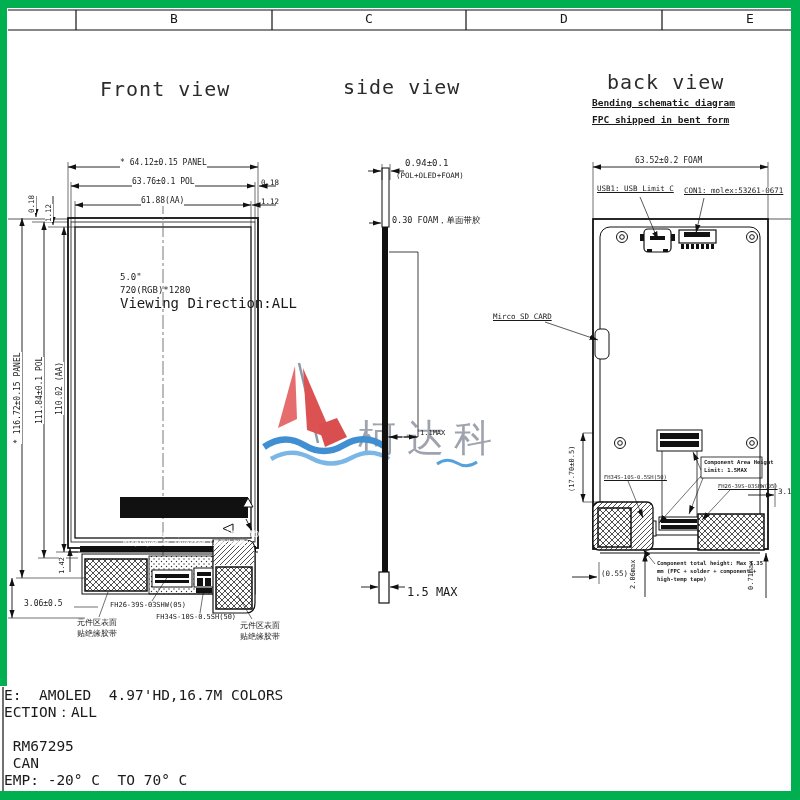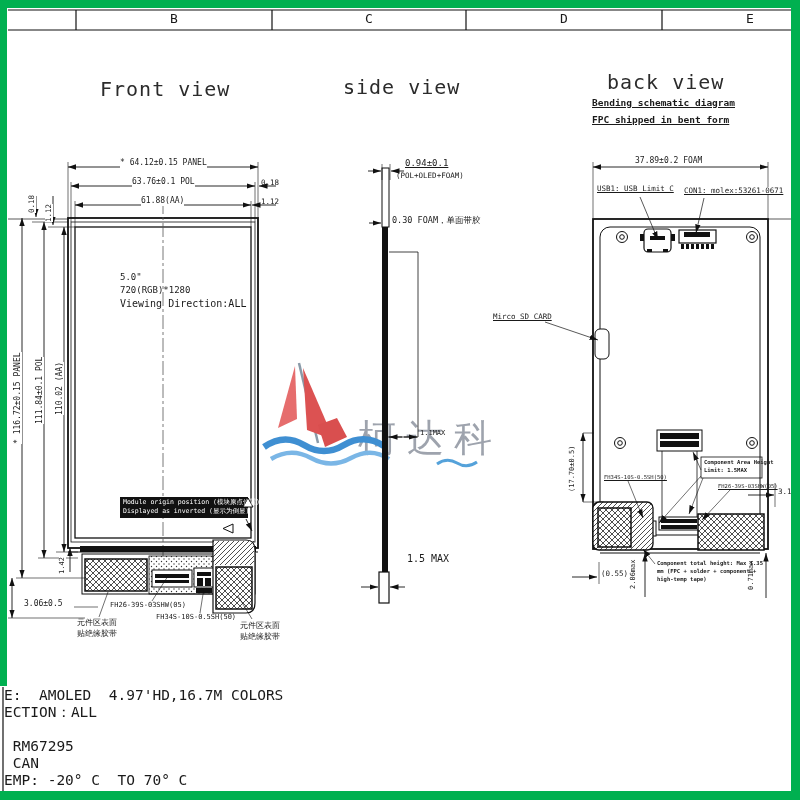--- a/index.html
+++ b/index.html
@@ -9,21 +9,21 @@
   .nobg{background:transparent;}
   .rot{position:absolute;white-space:pre;transform-origin:0 0;transform:rotate(-90deg);background:#fff;line-height:1;}
   .u{text-decoration:underline;}
   .b{font-weight:bold;}
   .border{position:absolute;background:#00b050;}
   .title{font-size:20px;letter-spacing:1px;color:#2b2b2b;background:transparent;text-align:right;}
   .wm-brand{position:absolute;left:326px;top:372px;font-family:"DejaVu Sans",sans-serif;
             font-weight:bold;font-size:47px;letter-spacing:2px;color:#6d84a2;opacity:.95;background:transparent;}
   .wm-cn{position:absolute;left:358px;top:413px;font-family:"DejaVu Sans",sans-serif;
          font-size:38px;letter-spacing:10px;color:#999fa9;opacity:.95;background:transparent;}
-  .origin{color:#fff;background:transparent;font-weight:normal;}
+  .origin{color:#fff;background:transparent;font-weight:bold;margin-top:32px;}
   .spec{font-size:14.5px;background:transparent;}
   svg{position:absolute;left:0;top:0;}
   .hdr{font-size:13px;background:transparent;}
 </style>
 </head>
 <body>
 
 <div id="stage">
 
   <div class="wm-cn">柯达科</div>
@@ -252,37 +252,37 @@
   <div class="rot" style="left:28px;top:213px;font-size:7.5px;">0.18</div>
   <div class="rot" style="left:45px;top:222px;font-size:7.5px;">1.12</div>
   <div class="rot" style="left:14px;top:444px;font-size:8px;">* 116.72±0.15 PANEL</div>
   <div class="rot" style="left:36px;top:424px;font-size:8px;">111.84±0.1 POL</div>
   <div class="rot" style="left:56px;top:415px;font-size:8px;">110.02 (AA)</div>
   <div class="rot" style="left:59px;top:574px;font-size:7px;">1.42</div>
   <div class="rot" style="left:1px;top:617px;font-size:7px;">15.12±0.5</div>
   <div class="lbl" style="left:24px;top:600px;font-size:8px;">3.06±0.5</div>
   <div class="lbl nobg" style="left:120px;top:271px;font-size:9px;line-height:13px;">5.0"</div>
   <div class="lbl nobg" style="left:120px;top:284px;font-size:9px;line-height:13px;">720(RGB)*1280</div>
-  <div class="lbl nobg" style="left:120px;top:297px;font-size:10px;line-height:13px;">Viewing Direction:ALL</div>
+  <div class="lbl nobg" style="left:120px;top:297px;font-size:14px;line-height:13px;">Viewing Direction:ALL</div>
   <div class="lbl origin" style="left:123px;top:499px;font-size:6.5px;">Module origin position (模块原点位置)</div>
   <div class="lbl origin" style="left:123px;top:508px;font-size:6.5px;text-align:right;">Displayed as inverted (显示为倒显)</div>
   <div class="lbl" style="left:110px;top:602px;font-size:7px;">FH26-39S-03SHW(05)</div>
   <div class="lbl" style="left:156px;top:614px;font-size:7px;">FH34S-10S-0.5SH(50)</div>
   <div class="lbl" style="left:77px;top:619px;font-size:8px;">元件区表面</div>
   <div class="lbl" style="left:77px;top:630px;font-size:8px;">贴绝缘胶带</div>
   <div class="lbl" style="left:240px;top:622px;font-size:8px;">元件区表面</div>
   <div class="lbl" style="left:240px;top:633px;font-size:8px;">贴绝缘胶带</div>
 
-  <div class="lbl nobg" style="left:405px;top:159px;font-size:9px;text-decoration:underline;">0.94±0.1</div>
+  <div class="lbl nobg" style="left:405px;top:159px;font-size:9px;">0.94±0.1</div>
   <div class="lbl nobg" style="left:396px;top:172px;font-size:7.5px;">(POL+OLED+FOAM)</div>
   <div class="lbl nobg" style="left:392px;top:216px;font-size:8.5px;">0.30 FOAM，单面带胶</div>
   <div class="lbl nobg" style="left:420px;top:430px;font-size:7px;">1.1MAX</div>
-  <div class="lbl nobg" style="left:407px;top:553px;font-size:10px;">1.5 MAX</div>
-
-  <div class="lbl" style="left:635px;top:157px;font-size:8px;">37.89±0.2 FOAM</div>
+  <div class="lbl nobg" style="left:407px;top:586px;font-size:12px;">1.5 MAX</div>
+
+  <div class="lbl" style="left:635px;top:157px;font-size:8px;">63.52±0.2 FOAM</div>
   <div class="lbl u" style="left:597px;top:185px;font-size:7.5px;">USB1: USB Limit C</div>
   <div class="lbl u" style="left:684px;top:187px;font-size:7.5px;">CON1: molex:53261-0671</div>
   <div class="lbl u" style="left:493px;top:313px;font-size:7.5px;">Mirco SD CARD</div>
   <div class="rot" style="left:569px;top:492px;font-size:7px;">(17.70±0.5)</div>
   <div class="lbl b nobg" style="left:704px;top:459px;font-size:5.5px;">Component Area Height</div>
   <div class="lbl b nobg" style="left:704px;top:467px;font-size:5.5px;">Limit: 1.5MAX</div>
   <div class="lbl u nobg" style="left:604px;top:474px;font-size:5.5px;">FH34S-10S-0.5SH(50)</div>
   <div class="lbl u nobg" style="left:718px;top:483px;font-size:5.5px;">FH26-39S-03SHW(05)</div>
   <div class="lbl nobg" style="left:778px;top:488px;font-size:7.5px;">3.16</div>
   <div class="lbl nobg" style="left:601px;top:570px;font-size:7.5px;">(0.55)</div>

